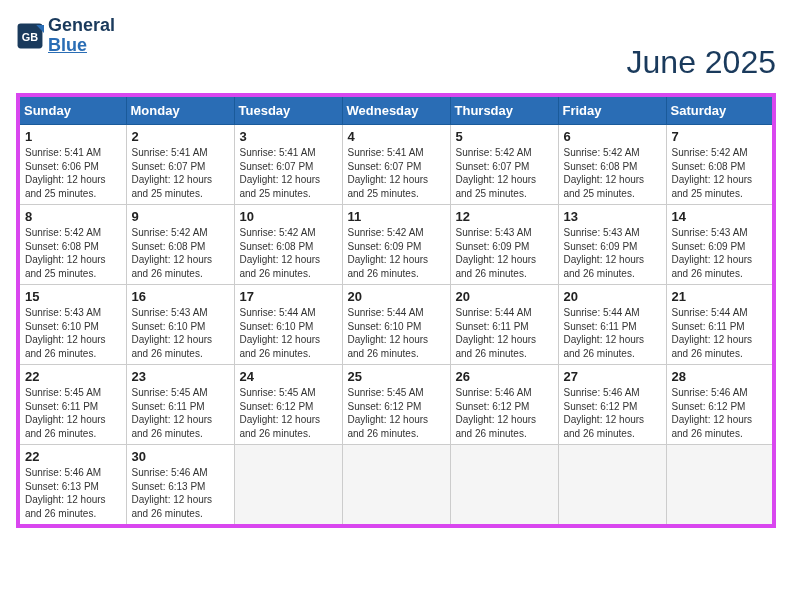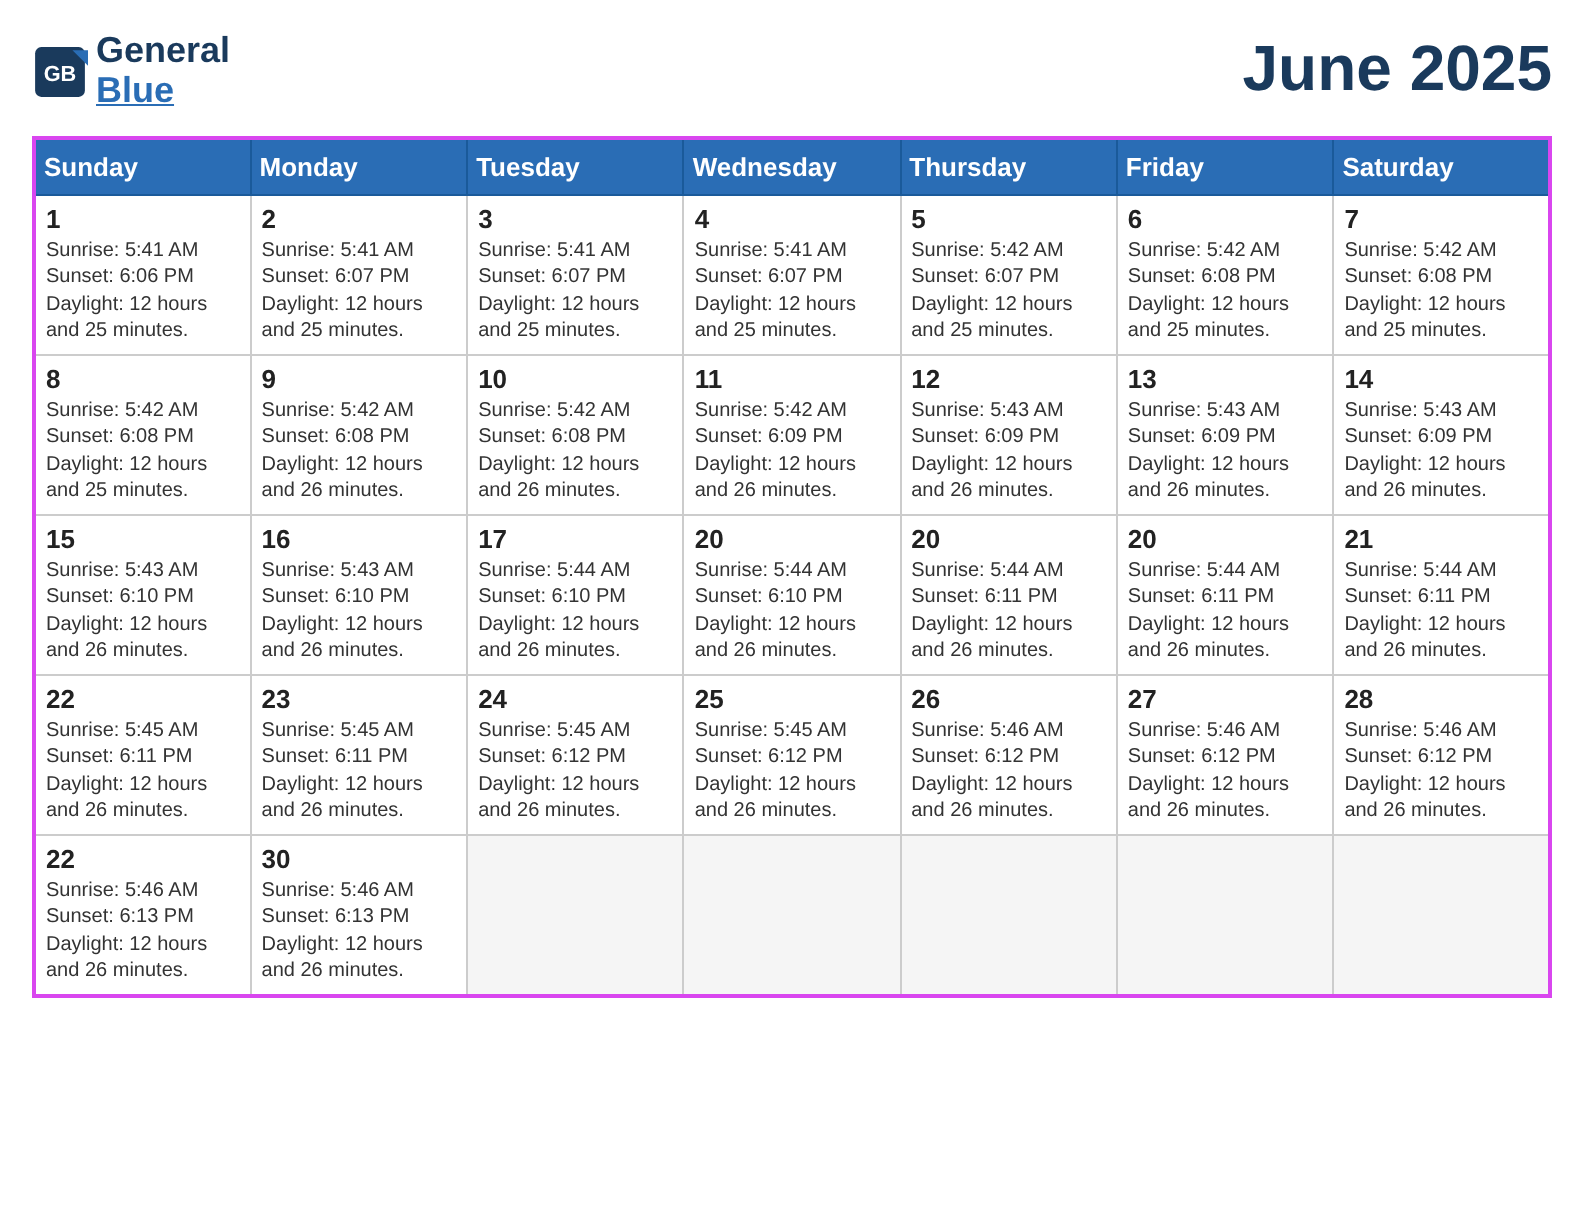--- a/index.html
+++ b/index.html
@@ -33,31 +33,32 @@
     }
     .logo-icon {
       width: 28px;
       height: 28px;
     }
     .title-block {
       text-align: right;
     }
     .month-title {
       font-size: 32px;
-      font-weight: bold;
+      font-weight: normal;
       color: #1a3a5c;
+      margin-top: 28px;
     }
     .location {
       font-size: 14px;
       color: #444;
     }
     .calendar {
       width: 100%;
       border-collapse: collapse;
-      border: 2px solid #d946ef;
+      border: 4px solid #d946ef;
       padding-left: 16px;
     }
     .calendar th {
       background: #2a6db5;
       color: #fff;
       font-size: 13px;
       font-weight: bold;
       padding: 6px 4px;
       text-align: left;
       border: 1px solid #1a5a9a;

